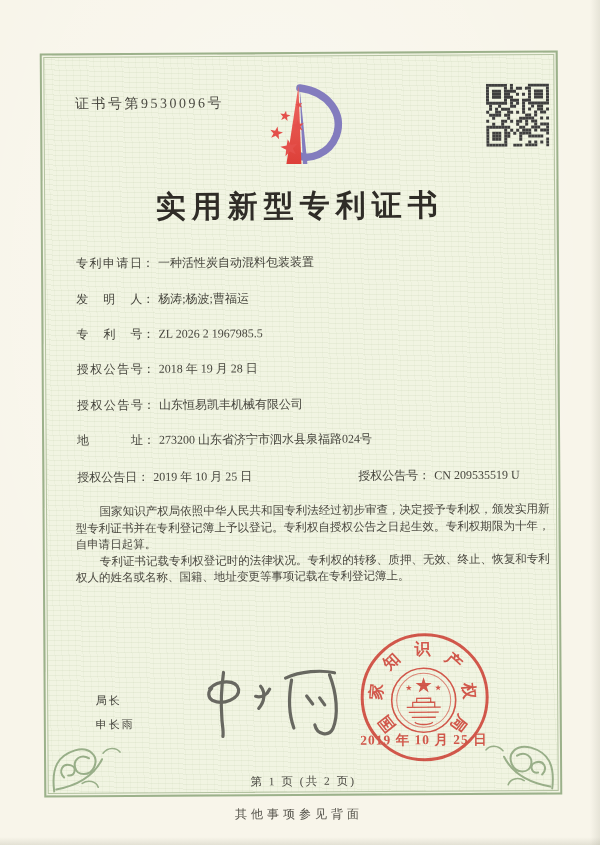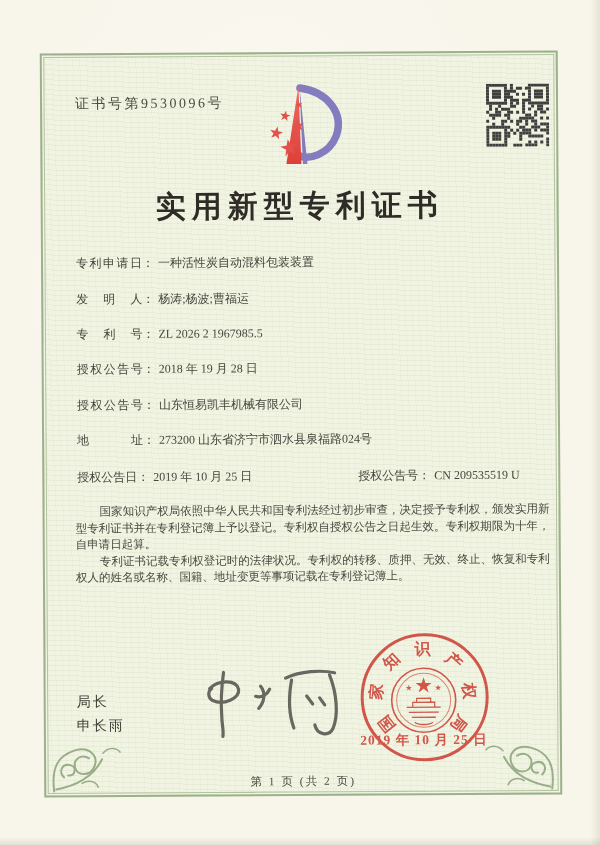--- a/index.html
+++ b/index.html
@@ -26,21 +26,21 @@
   .logo{position:absolute;left:213px;top:24px;width:96px;height:96px;}
   .page-title{position:absolute;left:0;top:132px;width:100%;text-align:center;
     font-size:30px;font-weight:bold;letter-spacing:6px;color:#2f2c27;}
   .field{position:absolute;left:33px;font-size:12px;color:#46453d;white-space:nowrap;}
   .flabel{display:inline-block;width:66px;text-align:justify;text-align-last:justify;}
   .fcolon{display:inline-block;margin-right:4px;}
   .grant-no{position:absolute;left:268px;top:0;margin-left:13px;}
   .paras{position:absolute;left:31px;top:448px;width:474px;font-size:11.5px;
     line-height:16.5px;color:#4a4840;text-align:justify;}
   .paras p{margin:0;text-indent:24px;}
-  .signer{position:absolute;left:31px;font-size:14px;color:#3f3e37;letter-spacing:2px;}
+  .signer{position:absolute;left:50px;font-size:11px;color:#3f3e37;letter-spacing:2px;}
   .signature{position:absolute;left:140px;top:600px;width:180px;height:100px;}
   .seal{position:absolute;left:313px;top:576px;width:130px;height:130px;
     mix-blend-mode:multiply;opacity:.9;}
   .seal-ring{position:absolute;left:2px;top:4px;width:122px;height:122px;border-radius:50%;
     border:3.5px solid #dd4a42;}
   .seal-ch{position:absolute;width:22px;height:22px;text-align:center;line-height:22px;
     font-size:16px;font-weight:bold;color:#dd4a42;}
   .emblem{position:absolute;left:30px;top:36px;}
   .seal-date{position:absolute;left:0;top:102px;width:130px;text-align:center;
     font-size:13.5px;font-weight:bold;color:#dc4a42;letter-spacing:1px;white-space:nowrap;}
@@ -411,16 +411,17 @@
         <path d="M6,84 C3,60 10,48 27,43 C42,39 51,49 46,60 C42,69 29,69 27,60 C25,52 33,46 41,51"></path>
         <path d="M8,82 C30,78 46,68 54,52"></path>
         <path d="M16,70 C10,64 14,55 23,58 C29,60 27,69 20,68"></path>
         <path d="M34,76 C40,72 48,74 50,80" stroke-width="1.6"></path>
         <path d="M55,46 C60,40 68,40 72,45" stroke-width="1.6"></path>
       </svg>
     </div>
 
   </div>
 
+  <div class="back-note">其他事项参见背面</div>
 
   <div class="edge-shadow-right"></div>
   <div class="edge-shadow-bottom"></div>
 </div>
 
 </body></html>

